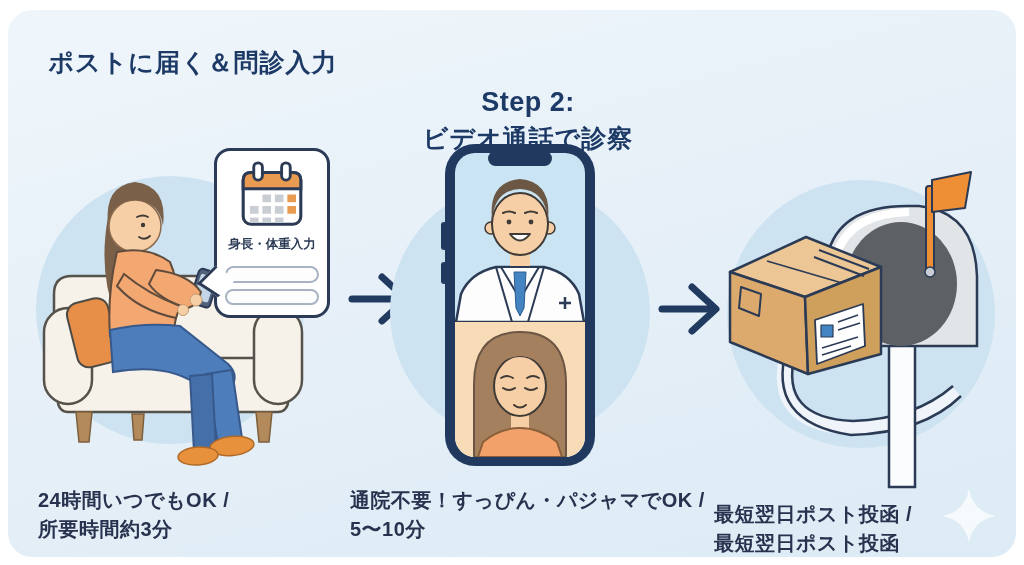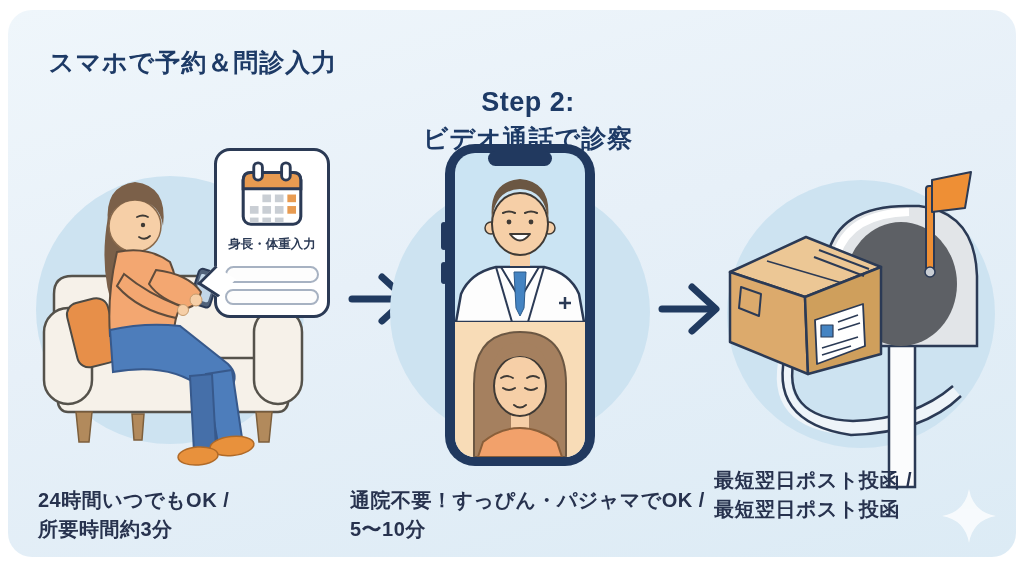--- a/index.html
+++ b/index.html
@@ -21,21 +21,21 @@
   .bubble-field{width:94px;height:17px;border:2px solid #a7b2c2;border-radius:9px;
     background:#fdfdfd;margin-top:6px;box-sizing:border-box;}
   .sparkle{position:absolute;right:18px;bottom:12px;opacity:.75;}
 </style>
 </head>
 <body>
 
 <div class="panel">
 
   <div class="step-head" style="left:20px;top:32px;width:330px;">
-    <div class="step-sub">スマホで予約＆問診入力</div>
+    <div class="step-sub">ポストに届く＆問診入力</div>
   </div>
 
   <svg class="illus" style="left:12px;top:112px;" width="330" height="360" viewBox="0 0 330 360">
     <circle cx="150" cy="188" r="134" fill="#cde3f1"></circle>
 
     <g stroke="#55524b" stroke-width="2.5" fill="#f6f1e9">
       <path d="M34,245 L34,172 Q34,154 52,154 L252,154 Q270,154 270,172 L270,245 Z"></path>
       <rect x="38" y="236" width="230" height="54" rx="10"></rect>
       <rect x="24" y="186" width="48" height="96" rx="24"></rect>
       <rect x="234" y="186" width="48" height="96" rx="24"></rect>
@@ -217,21 +217,21 @@
         <polygon points="112,198 160,182 162,224 114,242" fill="#ffffff" stroke-width="1.8"></polygon>
         <rect x="118" y="203" width="12" height="12" fill="#4584c2" stroke-width="1.2"></rect>
         <line x1="135" y1="200" x2="155" y2="193" stroke-width="1.6"></line>
         <line x1="135" y1="208" x2="157" y2="201" stroke-width="1.6"></line>
         <line x1="119" y1="226" x2="155" y2="215" stroke-width="1.6"></line>
         <line x1="119" y1="233" x2="148" y2="224" stroke-width="1.6"></line>
       </g>
     </g>
   </svg>
 
-  <div class="caption" style="left:706px;top:456px;width:300px;">
+  <div class="caption" style="left:706px;top:490px;width:300px;">
     <span>最短翌日ポスト投函 /</span><br>
     <span>最短翌日ポスト投函</span>
   </div>
 
   <svg class="sparkle" width="58" height="58" viewBox="0 0 58 58">
     <path d="M29,2 Q33,25 56,29 Q33,33 29,56 Q25,33 2,29 Q25,25 29,2 Z" fill="#ffffff"></path>
   </svg>
 
 </div>
 

